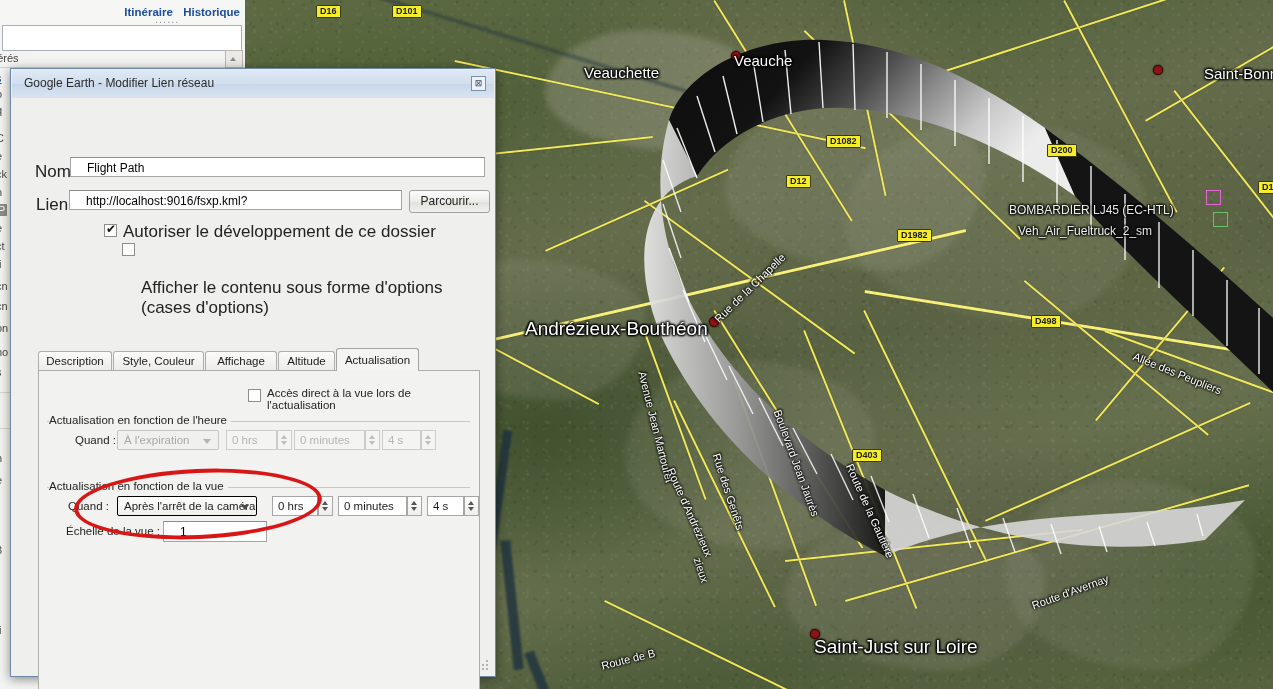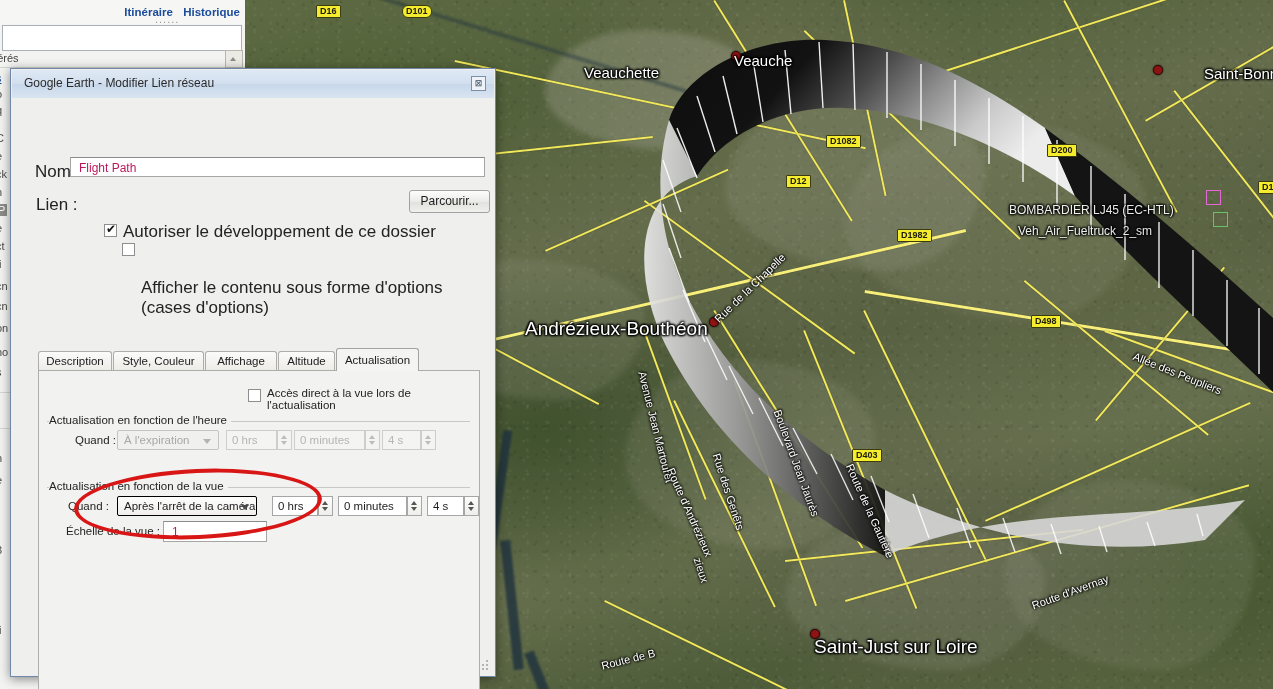--- a/index.html
+++ b/index.html
@@ -98,21 +98,21 @@
   #dlg .tbar .ttl{position:absolute;left:12px;top:6px;font-size:12px;color:#2a2a2a;}
   #dlg .tbar .closebtn{
     position:absolute;right:8px;top:6px;width:13px;height:13px;border:1px solid #7d8fa5;
     background:#eef3f9;font-size:9px;line-height:12px;text-align:center;color:#3d4d5e;cursor:pointer;
   }
   #dlg .body{position:absolute;left:1px;top:29px;width:482px;height:577px;background:#efefed;}
 
   .flabel{position:absolute;font-size:17px;color:#232323;}
   .finput{
     position:absolute;height:20px;background:#fff;border:1px solid #a6a6a6;border-top-color:#8c8c8c;
-    font-size:12px;color:#be185d;padding:0 8px;line-height:20px;box-sizing:border-box;
+    font-size:12px;color:#000000;padding:0 16px;line-height:20px;box-sizing:border-box;
     font-family:"Liberation Sans", sans-serif;white-space:nowrap;overflow:hidden;
   }
   .btn{
     position:absolute;background:linear-gradient(#fdfdfd,#ebebe8 50%,#e0e0dc 51%,#f0f0ed);
     border:1px solid #a2a2a0;border-radius:3px;font-size:12px;color:#1d1d1d;
     text-align:center;cursor:pointer;font-family:"Liberation Sans", sans-serif;
   }
 
   .cbox{position:absolute;width:13px;height:13px;background:#fff;border:1px solid #8e8e8e;box-sizing:border-box;}
   .cbox.checked:after{
@@ -338,21 +338,21 @@
 
   <div class="place mid" style="left:339px;top:64px;">Veauchette</div>
   <div class="place mid" style="left:489px;top:52px;">Veauche</div>
   <div class="place mid" style="left:959px;top:65px;">Saint-Bonn</div>
   <div class="place big" style="left:280px;top:318px;">Andrézieux-Bouthéon</div>
   <div class="place big" style="left:569px;top:636px;">Saint-Just sur Loire</div>
   <div class="place sm" style="left:764px;top:203px;opacity:.9;">BOMBARDIER LJ45 (EC-HTL)</div>
   <div class="place sm" style="left:773px;top:224px;opacity:.9;">Veh_Air_Fueltruck_2_sm</div>
 
   <div class="shield" style="left:71px;top:5px;">D16</div>
-  <div class="shield" style="left:157px;top:5px;border-radius:6px;">D101</div>
+  <div class="shield" style="left:147px;top:5px;">D101</div>
   <div class="shield" style="left:581px;top:135px;">D1082</div>
   <div class="shield" style="left:802px;top:144px;">D200</div>
   <div class="shield" style="left:519px;top:175px;margin-left:22px;">D12</div>
   <div class="shield" style="left:652px;top:229px;">D1982</div>
   <div class="shield" style="left:1013px;top:181px;">D10</div>
   <div class="shield" style="left:786px;top:315px;">D498</div>
   <div class="shield" style="left:607px;top:449px;">D403</div>
 
   <div class="streetlbl" style="left:467px;top:316px;transform:rotate(-44deg);">Rue de la Chapelle</div>
   <div class="streetlbl" style="left:403px;top:370px;transform:rotate(76deg);">Avenue Jean Martouret</div>
@@ -371,20 +371,21 @@
     <div class="ttl">Google Earth - Modifier Lien réseau</div>
     <div class="closebtn">⊠</div>
   </div>
 
   <div class="body">
 
     <div class="flabel" style="left:23px;top:64px;">Nom :</div>
     <div class="finput" style="left:58px;top:59px;width:415px;">Flight Path</div>
 
     <div class="flabel" style="left:24px;top:97px;">Lien :</div>
+    <div class="finput" style="left:57px;top:92px;width:333px;">http://localhost:9016/fsxp.kml?</div>
     <div class="btn" style="left:397px;top:92px;width:79px;height:21px;line-height:20px;">Parcourir...</div>
 
     <div class="cbox checked" style="left:92px;top:126px;"></div>
     <div class="flabel" style="left:111px;top:124px;">Autoriser le développement de ce dossier</div>
 
     <div class="cbox" style="left:110px;top:145px;"></div>
     <div class="flabel" style="left:129px;top:144px;margin-top:36px;">Afficher le contenu sous forme d'options (cases d'options)</div>
 
     <div id="tabs">
       <div class="tab" style="left:0px;width:74px;">Description</div>

